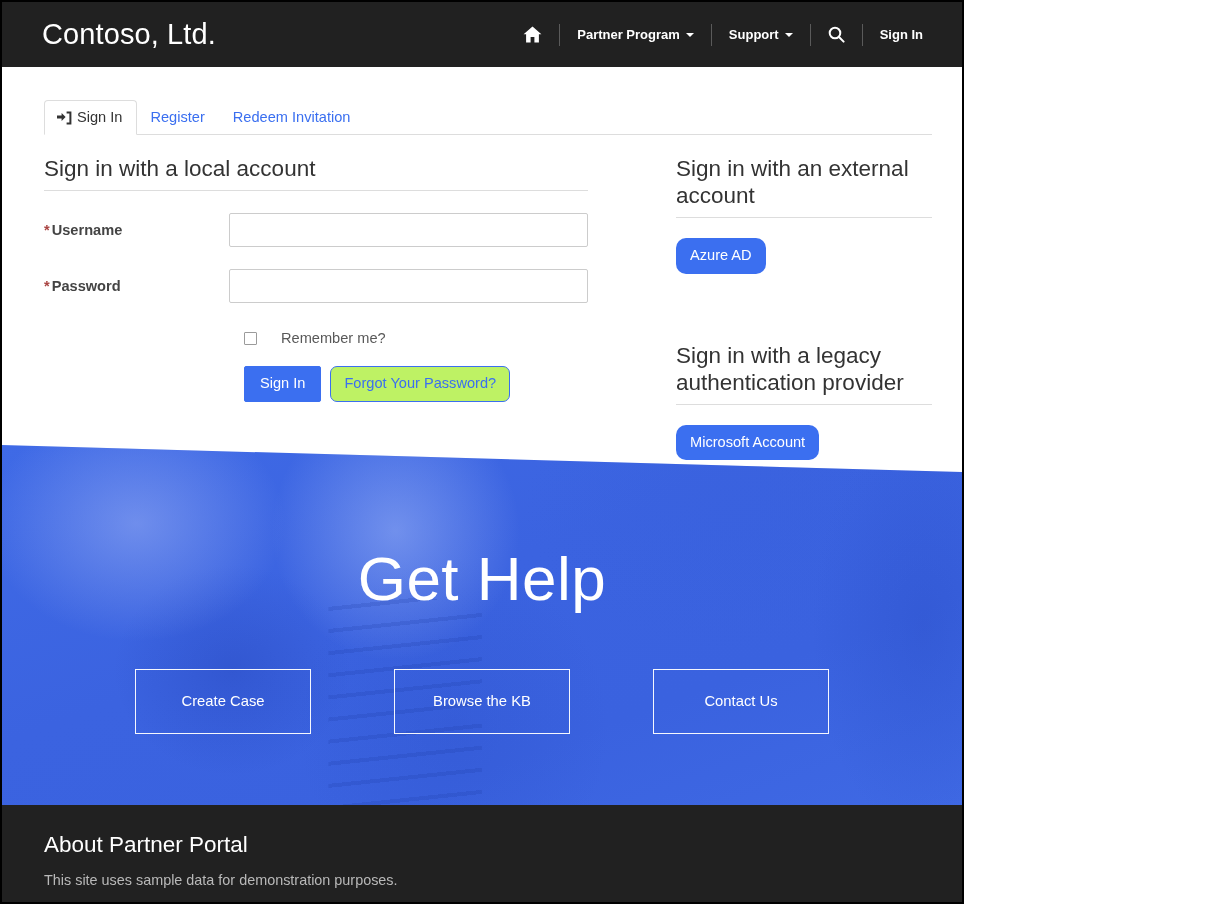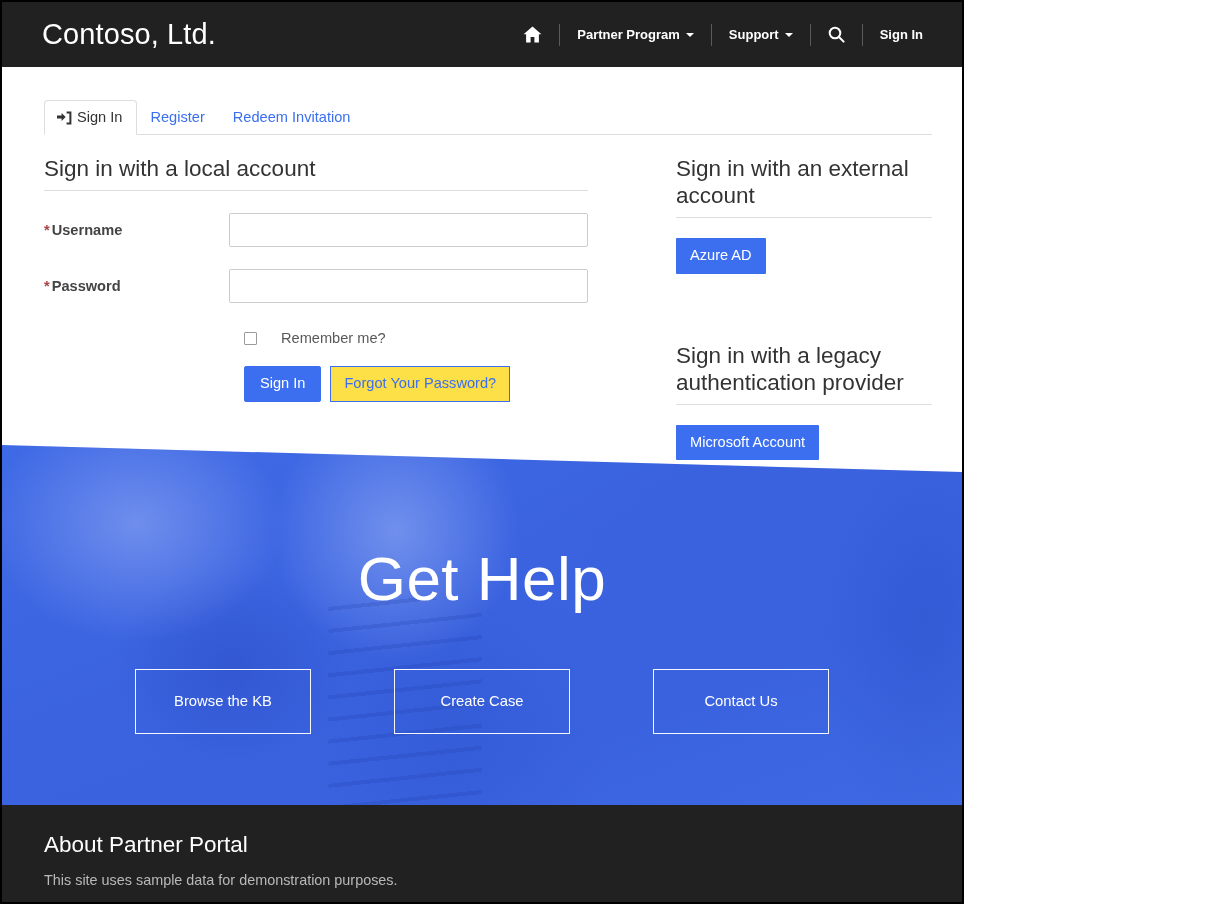--- a/index.html
+++ b/index.html
@@ -177,38 +177,38 @@
     color: #ffffff;
     border: 1px solid #3b6ff0;
     font-size: 14.6px;
     padding: 8px 15px;
     border-radius: 2px;
     cursor: pointer;
     line-height: 1.2;
     font-family: "Liberation Sans", sans-serif;
   }
   .btn-link {
-    background: #fde047;
+    background: #bef264;
     color: #3b6ff0;
     border: 1px solid #3b6ff0;
     font-size: 14.6px;
     padding: 8px 13px;
     margin-left: 9px;
-    border-radius: 0;
+    border-radius: 7px;
     cursor: pointer;
     line-height: 1.2;
     font-family: "Liberation Sans", sans-serif;
   }
   .btn-ext {
     background: #3b6ff0;
     color: #ffffff;
     border: none;
     font-size: 14.6px;
     padding: 9px 14px;
-    border-radius: 1px;
+    border-radius: 10px;
     cursor: pointer;
     margin-top: 20px;
     line-height: 1.2;
     font-family: "Liberation Sans", sans-serif;
   }
   .sec-head-2 { margin-top: 48px; }
 
   
   .hero {
     position: absolute;
@@ -408,22 +408,22 @@
       <button class="btn-ext">Microsoft Account</button>
     </div>
   </div>
 
   <div class="hero">
     <div class="hero-bg">
       <div class="hero-stripes"></div>
     </div>
     <div class="hero-title">Get Help</div>
     <div class="hero-btns">
+      <button class="hero-btn">Create Case</button>
       <button class="hero-btn">Browse the KB</button>
-      <button class="hero-btn">Create Case</button>
       <button class="hero-btn">Contact Us</button>
     </div>
   </div>
 
   <div class="footer">
     <div class="footer-title">About Partner Portal</div>
     <div class="footer-sub">This site uses sample data for demonstration purposes.</div>
   </div>
 
 </div>

